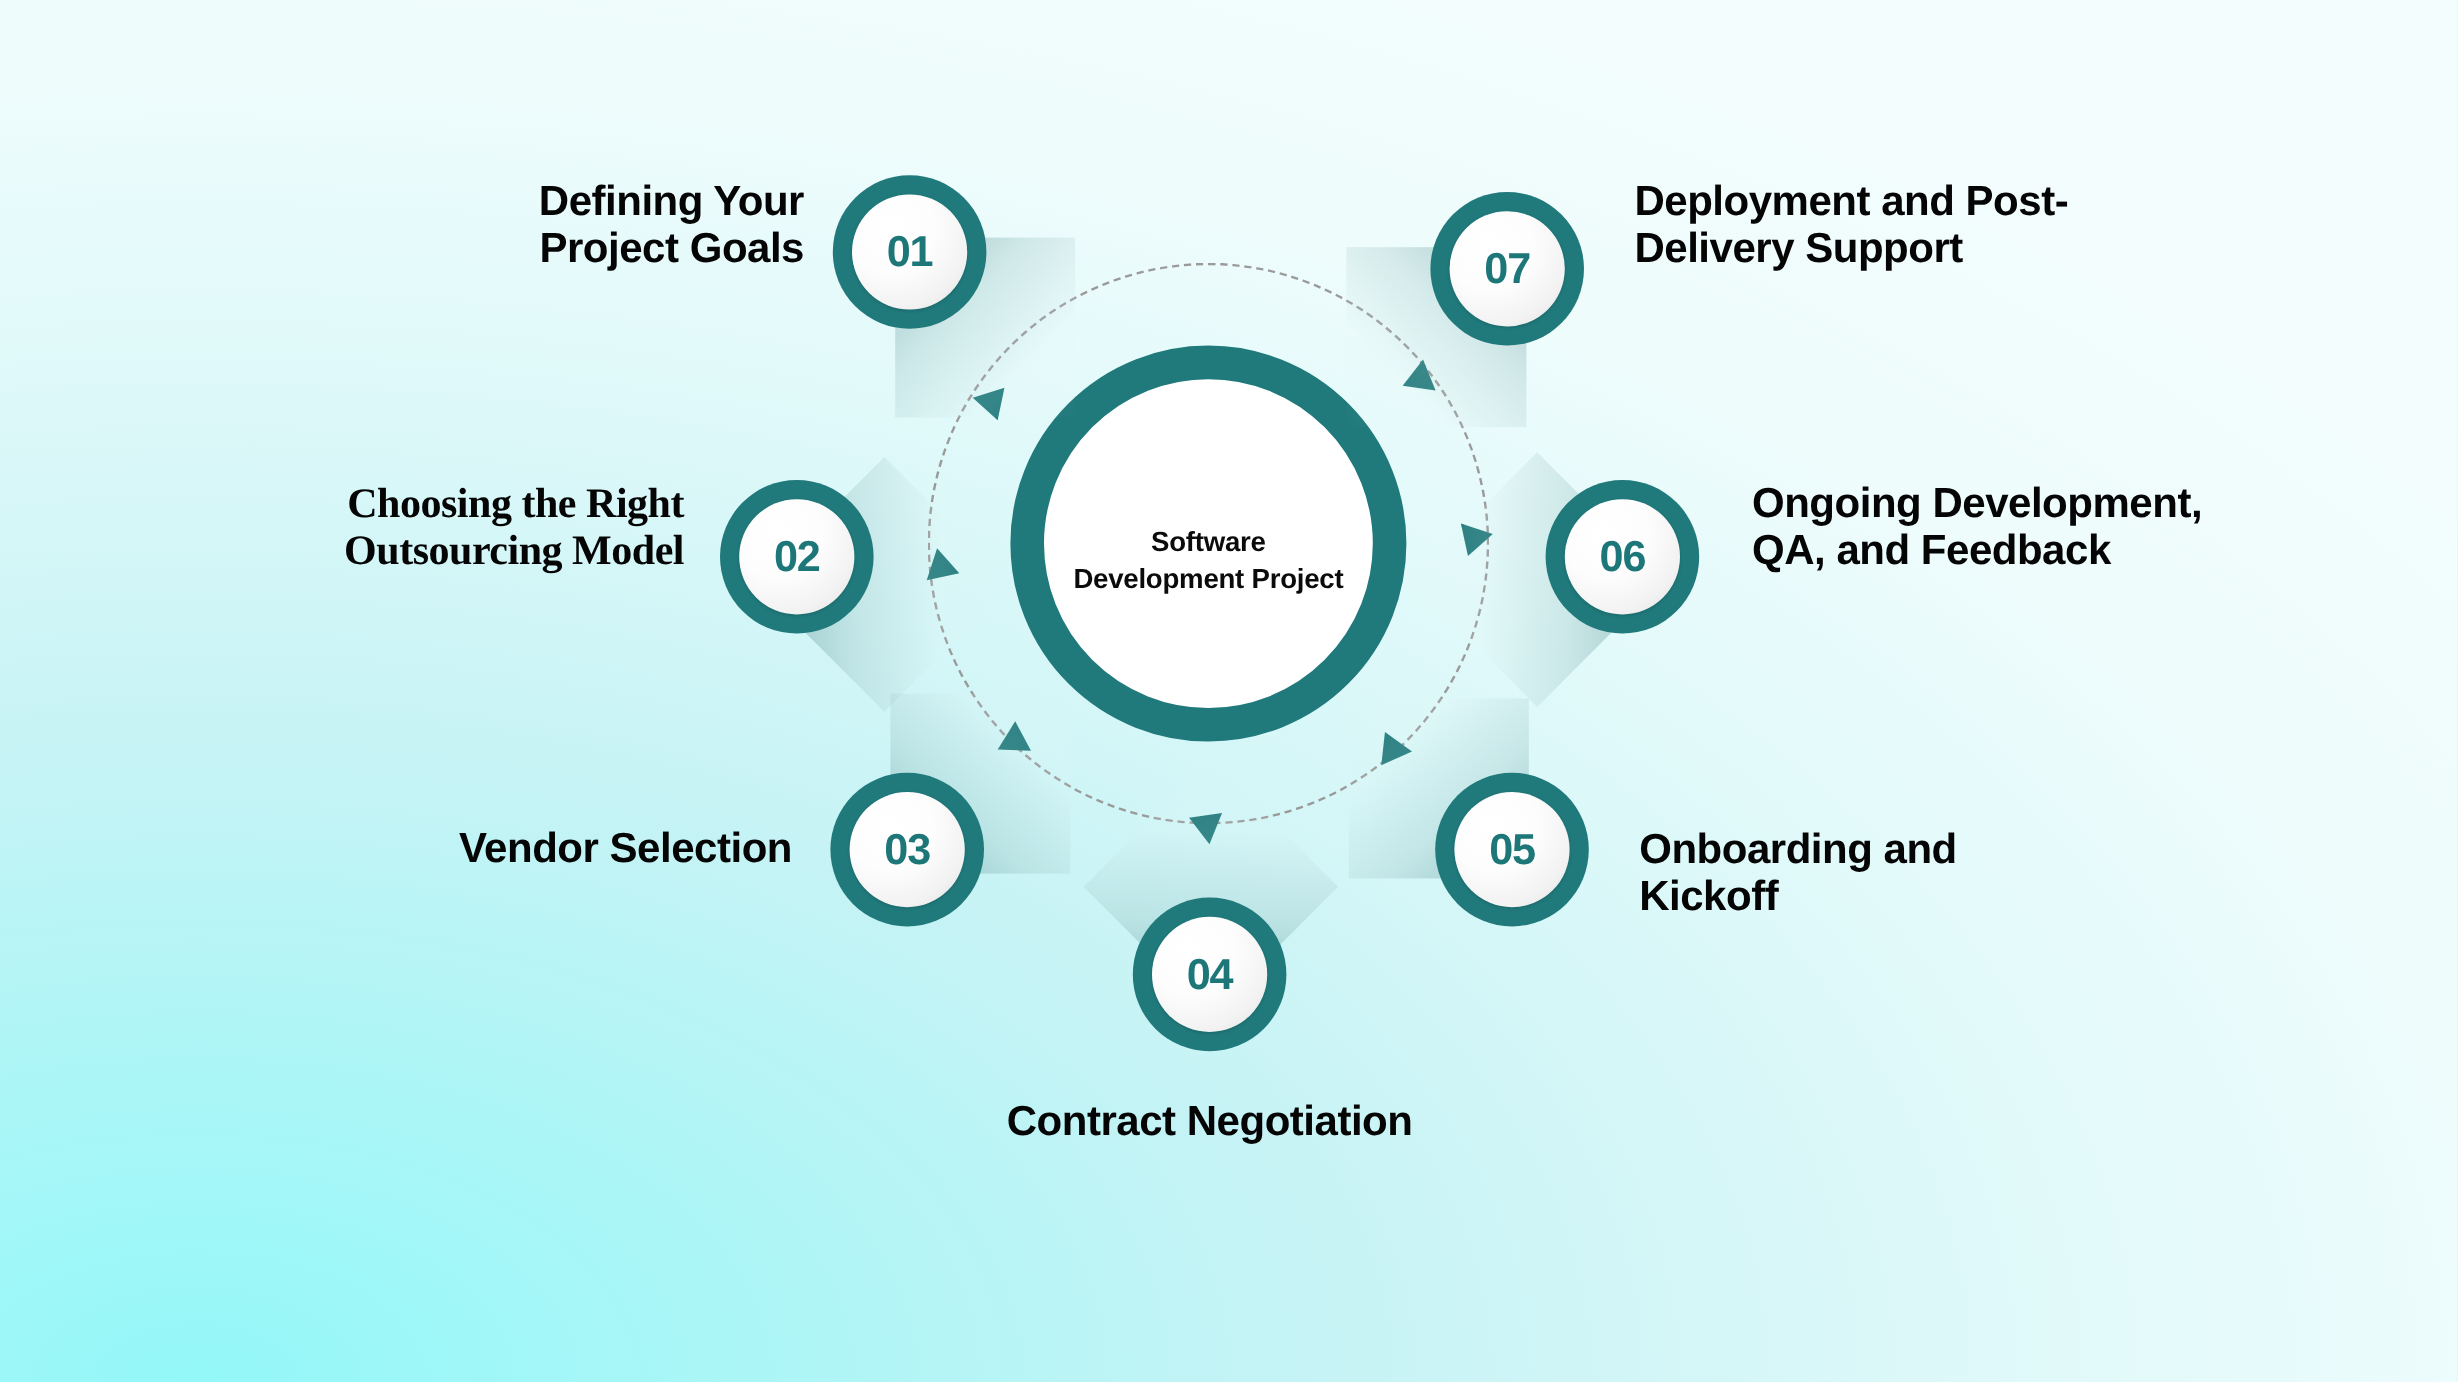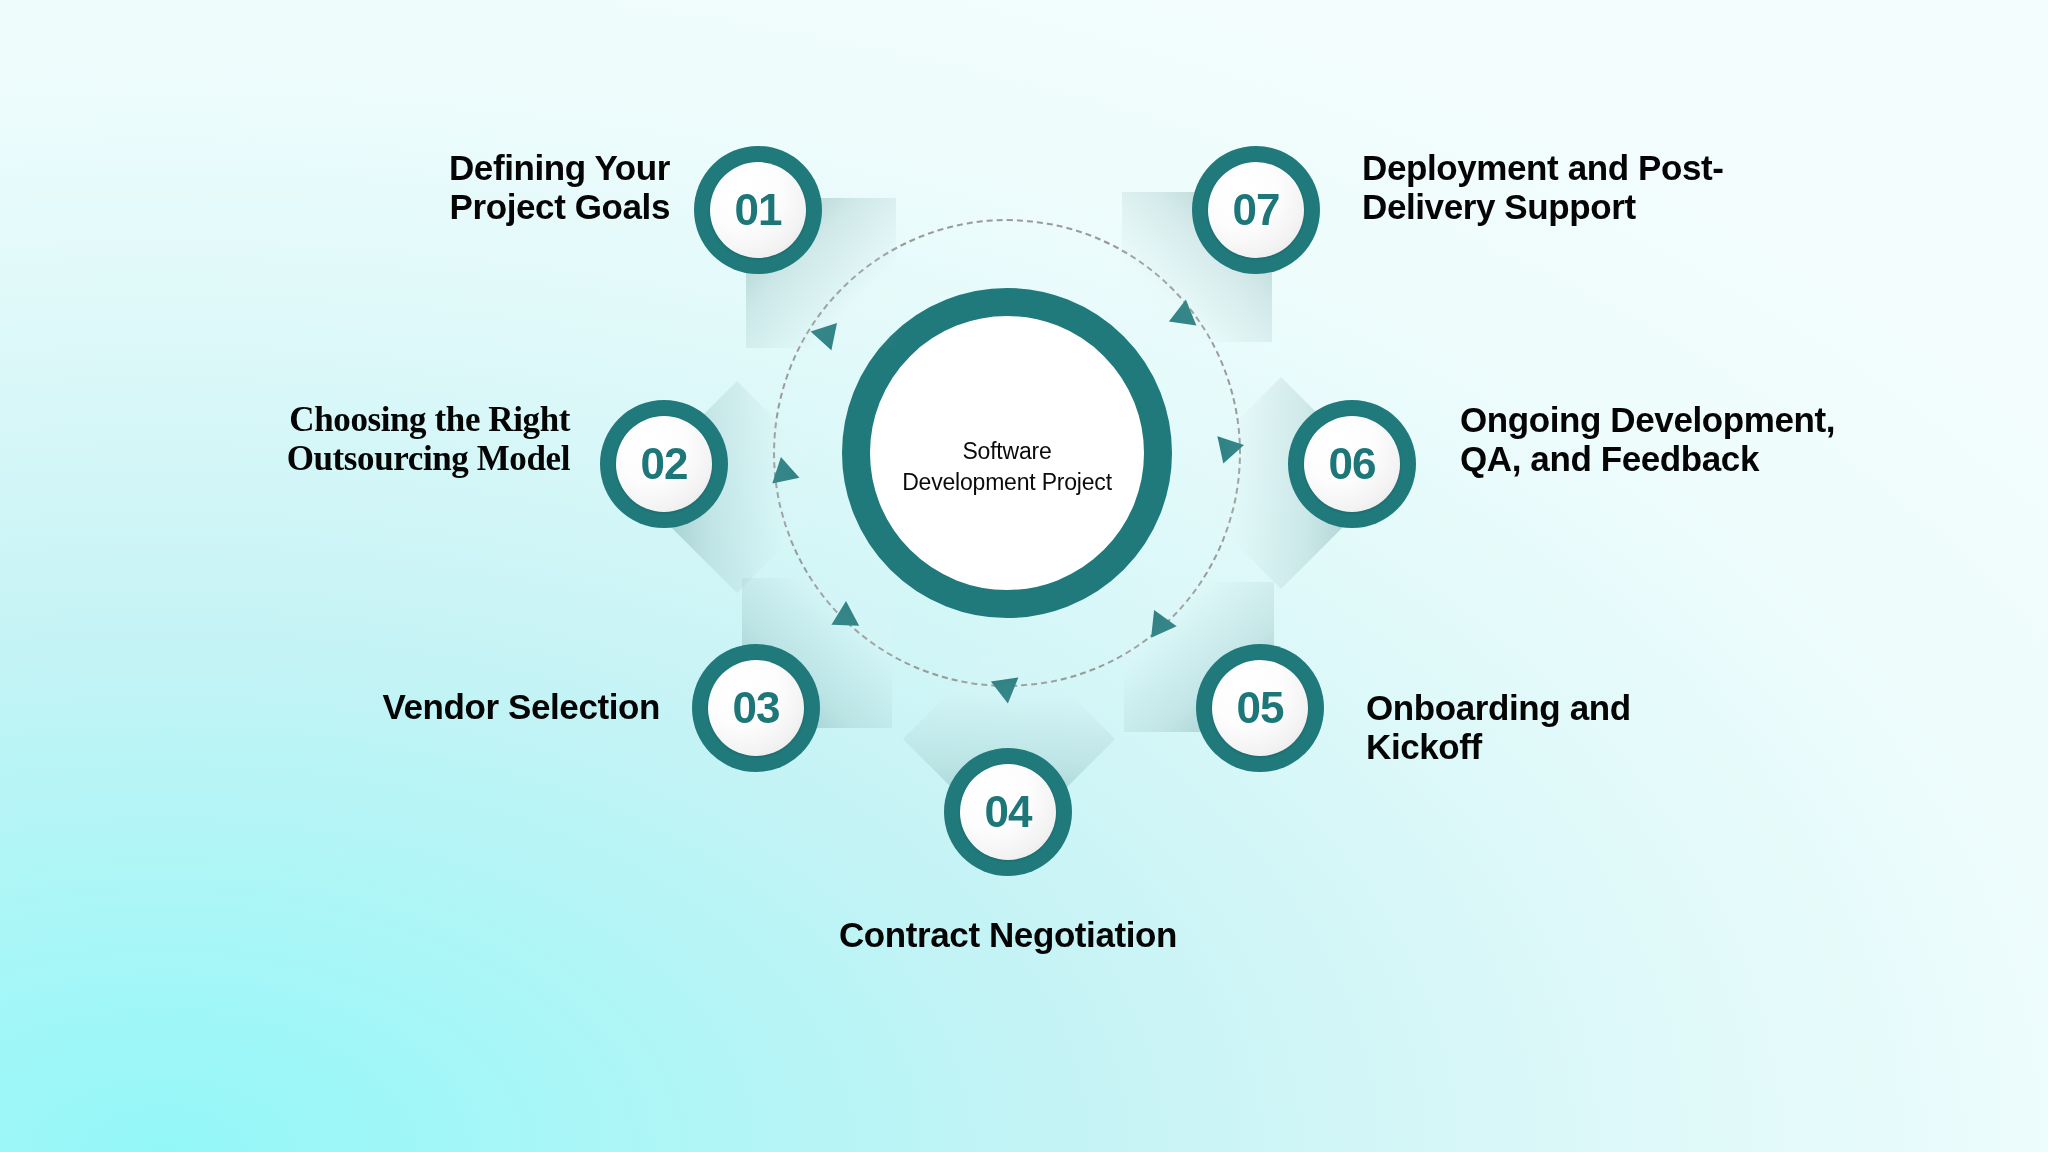--- a/index.html
+++ b/index.html
@@ -18,21 +18,21 @@
   .hub{
     position:absolute;left:842px;top:288px;width:330px;height:330px;
     border-radius:50%;background:#FFFFFF;
     border:28px solid #20797B;
     box-sizing:border-box;
     display:flex;align-items:center;justify-content:center;
     z-index:6;
   }
   .hub-text{
     text-align:center;color:#0B0B0B;
-    font-size:23px;font-weight:normal;line-height:1.35;
+    font-size:23px;font-weight:bold;line-height:1.35;
     letter-spacing:-0.2px;
     margin-top:28px;
   }
   
   .orbit{
     position:absolute;left:773px;top:219px;width:468px;height:468px;
     border-radius:50%;
     border:2px dashed #9A9A9A;
     box-sizing:border-box;
     z-index:2;
@@ -50,21 +50,21 @@
     z-index:3;
   }
   .badge .inner{
     position:relative;width:96px;height:96px;border-radius:50%;
     background:radial-gradient(circle at 34% 30%, #FFFFFF 0%, #FDFDFD 40%, #F2F2F2 72%, #E2E2E2 92%, #D6D6D6 100%);
     box-shadow:0 1px 3px rgba(0,0,0,.14);
     display:flex;align-items:center;justify-content:center;
     z-index:3;
   }
   .badge .num{
-    color:#1D7678;font-size:44px;font-weight:bold;
+    color:#1D7678;font-size:36px;font-weight:bold;
     letter-spacing:-1px;line-height:1;
   }
   
   .badge::after{
     content:"";position:absolute;left:0;top:0;width:128px;height:128px;
     border-radius:50%;
     z-index:2;
   }
   
   .shadow{
@@ -155,21 +155,21 @@
     <div class="shadow" style="left:-82px;top:8px;transform:rotate(135deg);"></div>
     <div class="badge">
       <div class="inner">
         <span class="num">06</span>
       </div>
     </div>
   </div>
   <div class="label l" style="left:1460px;top:400px;width:480px;">Ongoing Development,
 QA, and Feedback</div>
 
-  <div class="node" style="left:1192px;top:146px;">
+  <div class="node" style="left:1192px;top:160px;">
     <div class="shadow" style="left:-70px;top:46px;transform:rotate(90deg);"></div>
     <div class="badge">
       <div class="inner">
         <span class="num">07</span>
       </div>
     </div>
   </div>
   <div class="label l" style="left:1362px;top:148px;width:500px;">Deployment and Post-
 Delivery Support</div>
 

